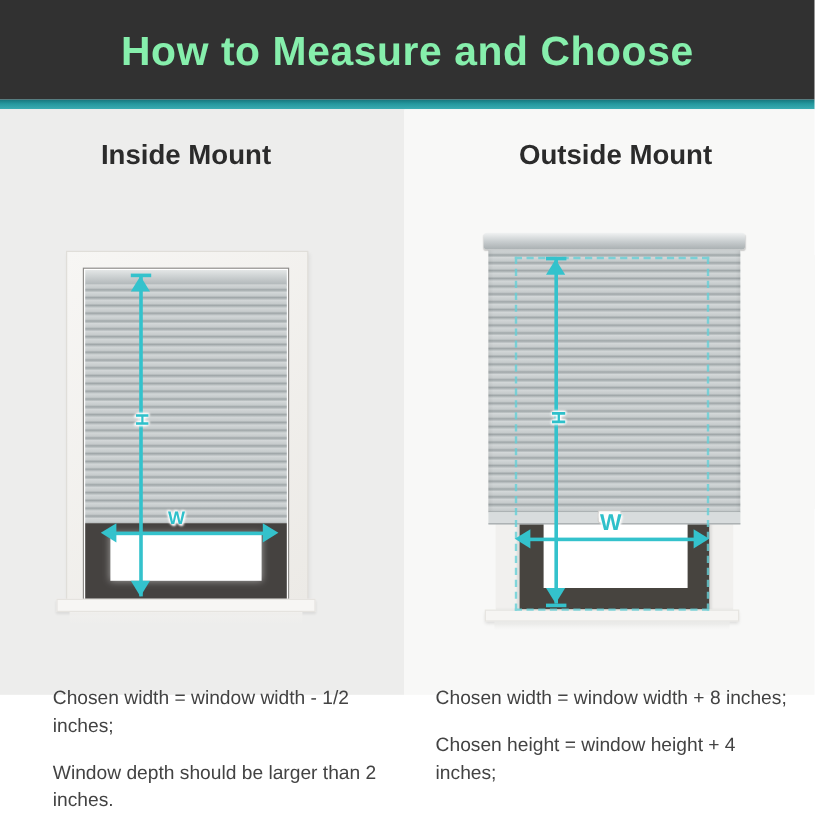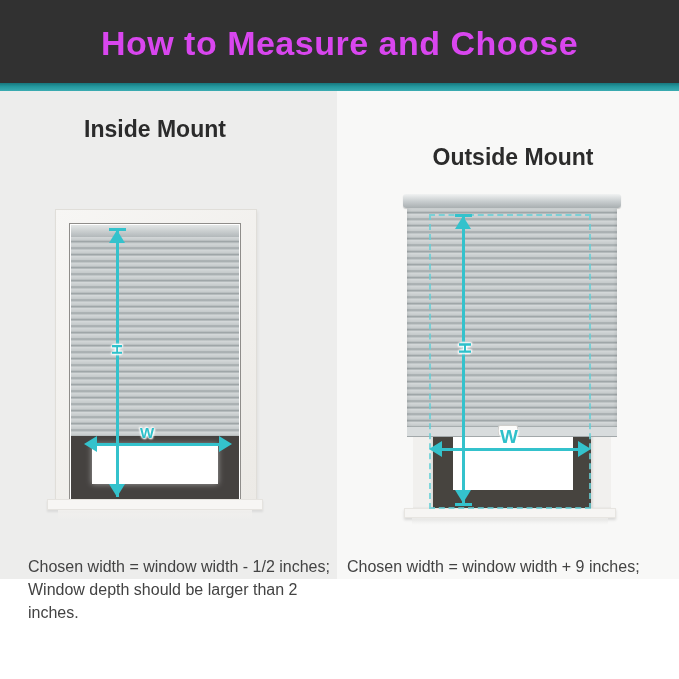--- a/index.html
+++ b/index.html
@@ -2,32 +2,32 @@
 <html><head>
 <meta charset="utf-8">
 <style>
   html,body{margin:0;padding:0;background:#fff;}
   .canvas{position:relative;width:679px;height:679px;overflow:hidden;
           font-family:"Liberation Sans",sans-serif;background:#fff;}
   .abs{position:absolute;}
 
   
   .hdr{position:absolute;left:0;top:0;width:679px;height:83px;background:#313131;}
-  .hdr h1{margin:0;height:83px;line-height:86px;text-align:center;color:#d946ef;
+  .hdr h1{margin:0;height:83px;line-height:86px;text-align:center;color:#86efac;
           font-size:34px;font-weight:bold;letter-spacing:.5px;}
   .accent{position:absolute;left:0;top:83px;width:679px;height:8px;
           background:linear-gradient(180deg,#17767d 0%,#24989e 45%,#3bacb2 100%);}
 
   
   .panel{position:absolute;top:91px;height:488px;}
   .panel.left{left:0;width:337px;background:#ededec;}
   .panel.right{left:337px;width:342px;background:#f8f8f7;}
   .panel h2{position:absolute;margin:0;font-size:23px;font-weight:bold;color:#2b2b2b;text-align:center;}
   .panel.left h2{left:0;top:25px;width:310px;}
-  .panel.right h2{left:10px;top:25px;width:332px;margin-top:28px;}
+  .panel.right h2{left:10px;top:25px;width:332px;}
 
   
   .cells{background:repeating-linear-gradient(180deg,#d3d7d8 0px,#c6cbcc 3px,#9fa6a8 4.5px,#cbd0d1 6.5px);}
 
   
   .win-frame{left:55px;top:118px;width:200px;height:292px;
              background:linear-gradient(135deg,#f7f6f4,#eceae6);
              border:1px solid #e0ded9;box-shadow:1px 2px 3px rgba(0,0,0,.06);}
   .win-inner{left:69px;top:132px;width:172px;height:277px;background:#fff;
              border:1px solid #8f8d8a;box-sizing:border-box;}
@@ -67,21 +67,21 @@
   .tri.tleft{border-top:8px solid transparent;border-bottom:8px solid transparent;border-right:13px solid #34c2cc;}
   .tri.tright{border-top:8px solid transparent;border-bottom:8px solid transparent;border-left:13px solid #34c2cc;}
   .dim{font-weight:bold;color:#2fc0ca;
        text-shadow:0 0 2px #fff,0 0 2px #fff,0 0 3px #fff,1px 1px 2px #fff,-1px -1px 2px #fff;}
   .dim.rot{transform:rotate(90deg);}
 
   
   .notes{position:absolute;top:464px;font-size:16px;line-height:23px;color:#434343;}
   .panel.left .notes{left:28px;}
   .panel.right .notes{left:10px;}
-  .notes p{margin:0;}
+  .notes p{margin:16px;}
 </style>
 </head>
 <body>
 
 <div class="canvas">
 
   <div class="hdr">
     <h1>How to Measure and Choose</h1>
   </div>
   <div class="accent"></div>
@@ -140,17 +140,18 @@
     <div class="abs tri down" style="left:118px;top:399px;"></div>
     <div class="abs cy" style="left:118px;top:412px;width:17px;height:3px;"></div>
     <div class="abs dim rot" style="left:121px;top:248px;font-size:16px;">H</div>
 
     <div class="abs tri tleft" style="left:92px;top:350px;"></div>
     <div class="abs cy" style="left:96px;top:357px;width:148px;height:3px;"></div>
     <div class="abs tri tright" style="left:241px;top:350px;"></div>
     <div class="abs dim" style="left:163px;top:335px;font-size:19px;">W</div>
 
     <div class="notes">
-      <p>Chosen width = window width + 9 inches;</p>
+      <p>Chosen width = window width + 8 inches;</p>
+      <p>Chosen height = window height + 4 inches;</p>
     </div>
   </section>
 
 </div>
 
 </body></html>

